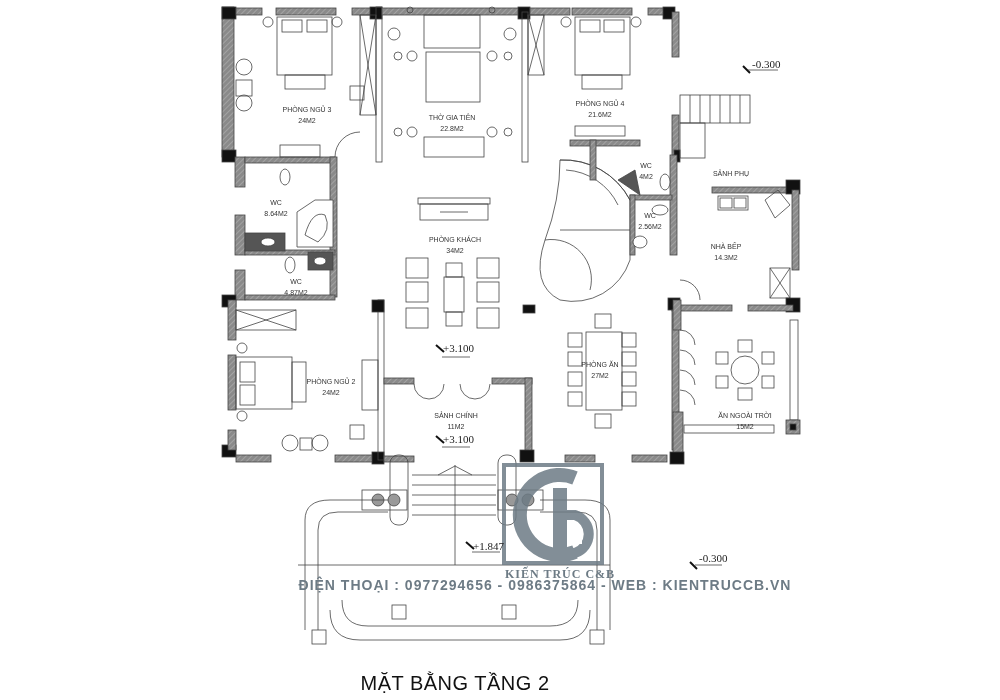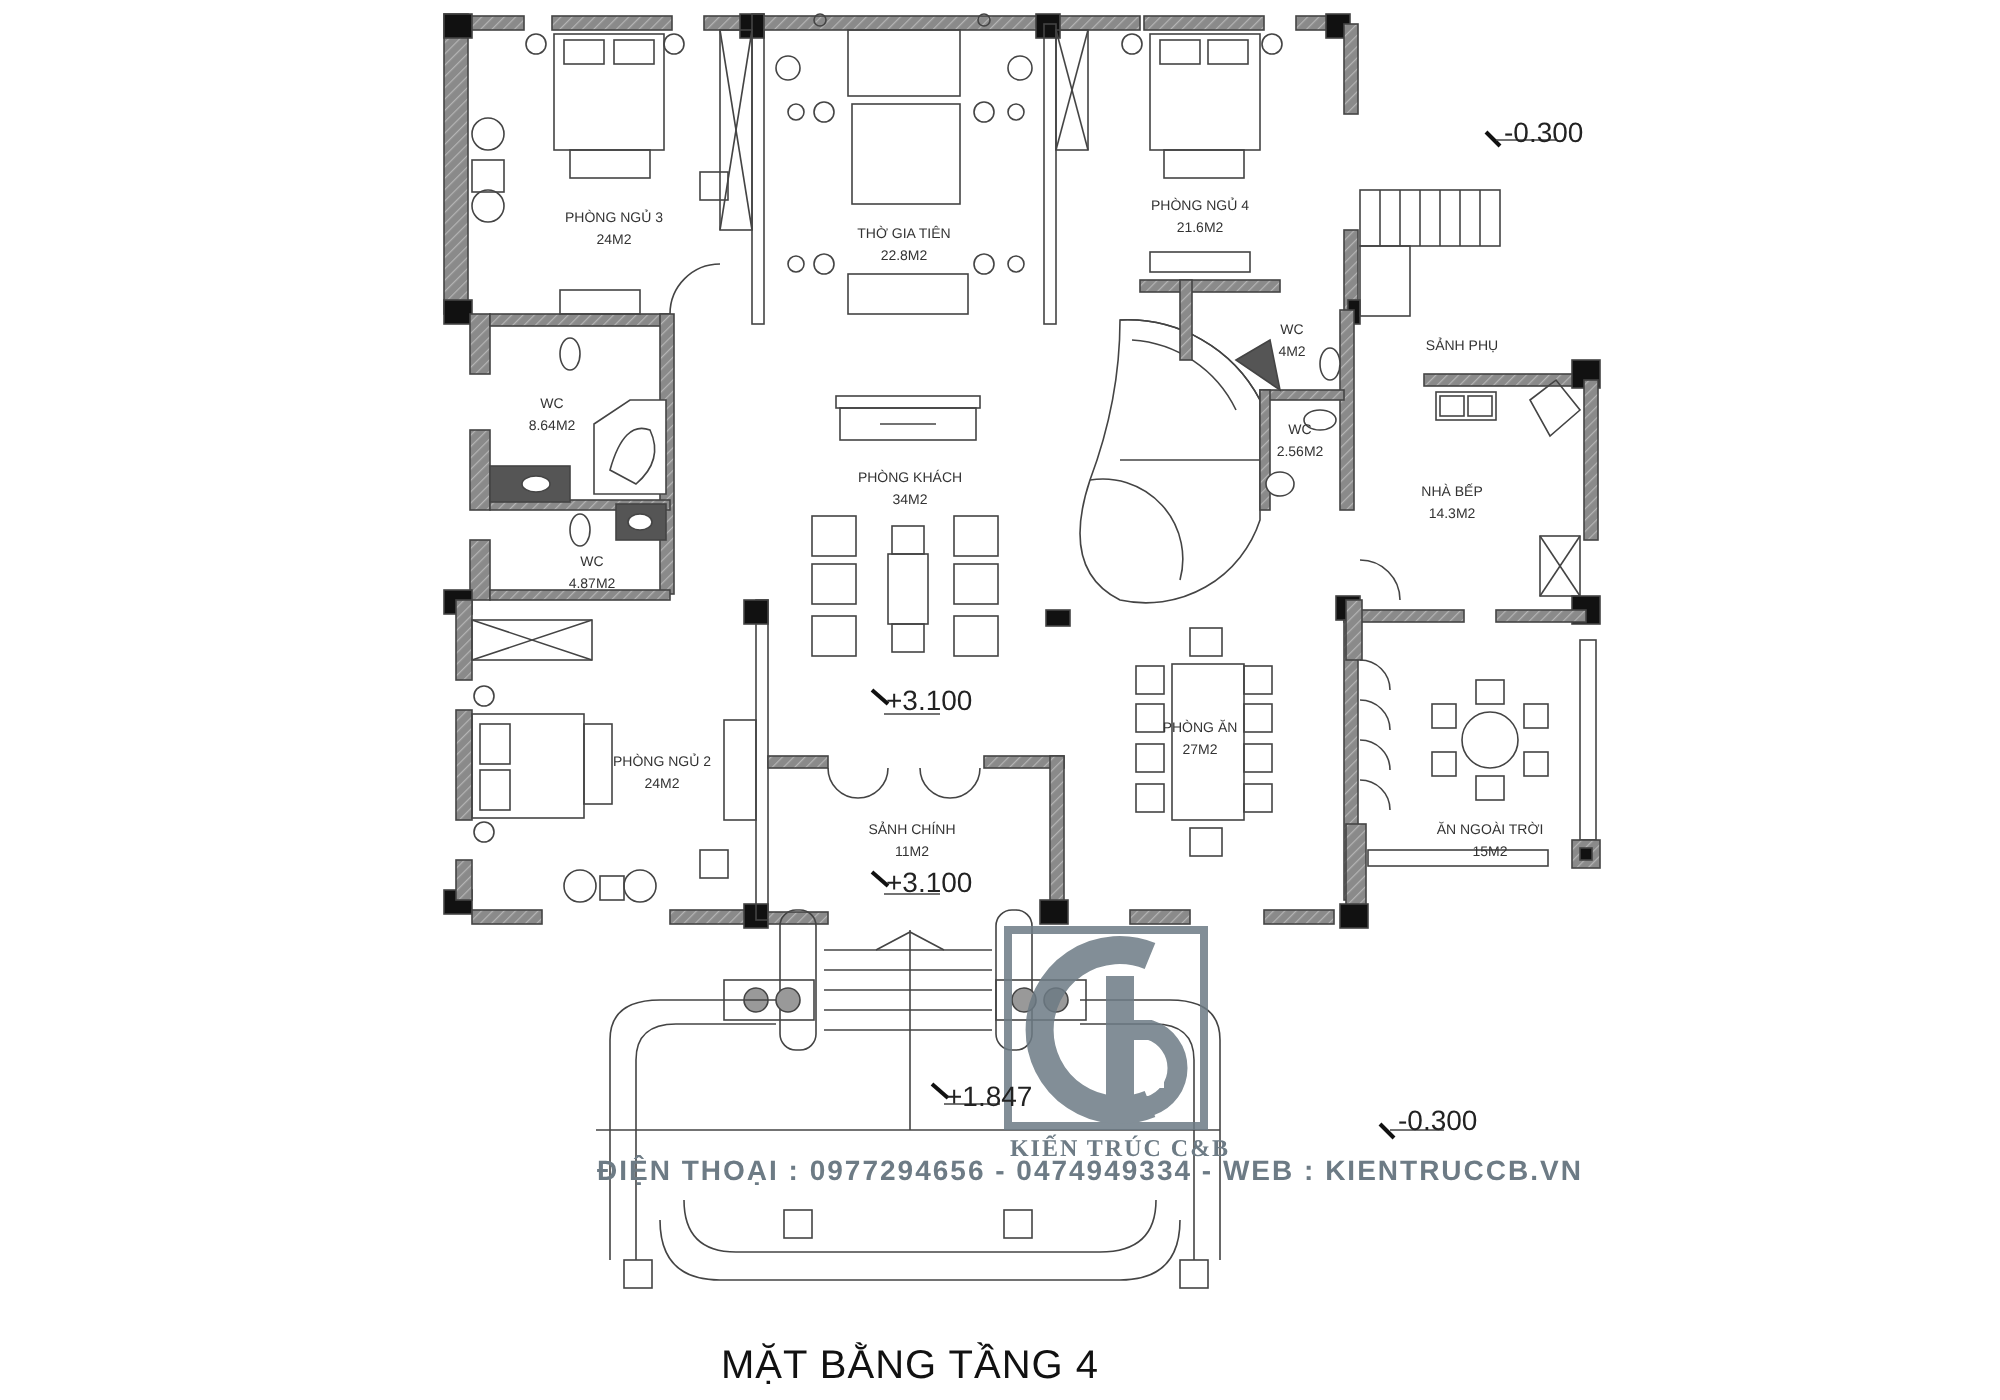--- a/index.html
+++ b/index.html
@@ -1,19 +1,19 @@
 <!DOCTYPE html>
 <html><head>
 <meta charset="utf-8">
 <style>
   html,body{margin:0;padding:0;background:#ffffff;}
   body{width:1000px;height:700px;position:relative;overflow:hidden;font-family:"Liberation Sans",sans-serif;}
   svg{position:absolute;left:0;top:0;}
   .lbl{position:absolute;font-size:7px;color:#333;text-align:center;line-height:11px;white-space:nowrap;transform:translateX(-50%);}
-  .lvl{position:absolute;font-size:14px;color:#222;white-space:nowrap;}
+  .lvl{position:absolute;font-size:11px;color:#222;white-space:nowrap;font-family:Liberation Serif, serif;}
   .wm-brand{position:absolute;left:560px;top:567px;font-size:12px;font-weight:bold;color:#6d7b85;letter-spacing:1px;transform:translateX(-50%);white-space:nowrap;font-family:Liberation Serif, serif;}
   .wm-contact{position:absolute;left:545px;top:577px;font-size:14px;font-weight:bold;color:#6d7b85;letter-spacing:1px;transform:translateX(-50%);white-space:nowrap;}
   .title{position:absolute;left:455px;top:672px;font-size:20px;color:#111;transform:translateX(-50%);white-space:nowrap;letter-spacing:0.5px;}
 </style>
 </head>
 <body>
 
 <svg width="1000" height="700" viewBox="0 0 1000 700">
   <defs>
     <pattern id="hatch" width="4" height="4" patternUnits="userSpaceOnUse" patternTransform="rotate(45)">
@@ -330,15 +330,15 @@
   <div>11M2</div>
 </div>
 
 <div class="lvl" style="left:443px;top:342px;">+3.100</div>
 <div class="lvl" style="left:443px;top:433px;">+3.100</div>
 <div class="lvl" style="left:473px;top:540px;text-align:center;">+1.847</div>
 <div class="lvl" style="left:752px;top:58px;">-0.300</div>
 <div class="lvl" style="left:699px;top:552px;">-0.300</div>
 
 <div class="wm-brand">KIẾN TRÚC C&amp;B</div>
-<div class="wm-contact">ĐIỆN THOẠI : 0977294656 - 0474949334 - WEB : KIENTRUCCB.VN</div>
-
-<div class="title">MẶT BẰNG TẦNG 4</div>
+<div class="wm-contact">ĐIỆN THOẠI : 0977294656 - 0986375864 - WEB : KIENTRUCCB.VN</div>
+
+<div class="title">MẶT BẰNG TẦNG 2</div>
 
 </body></html>

